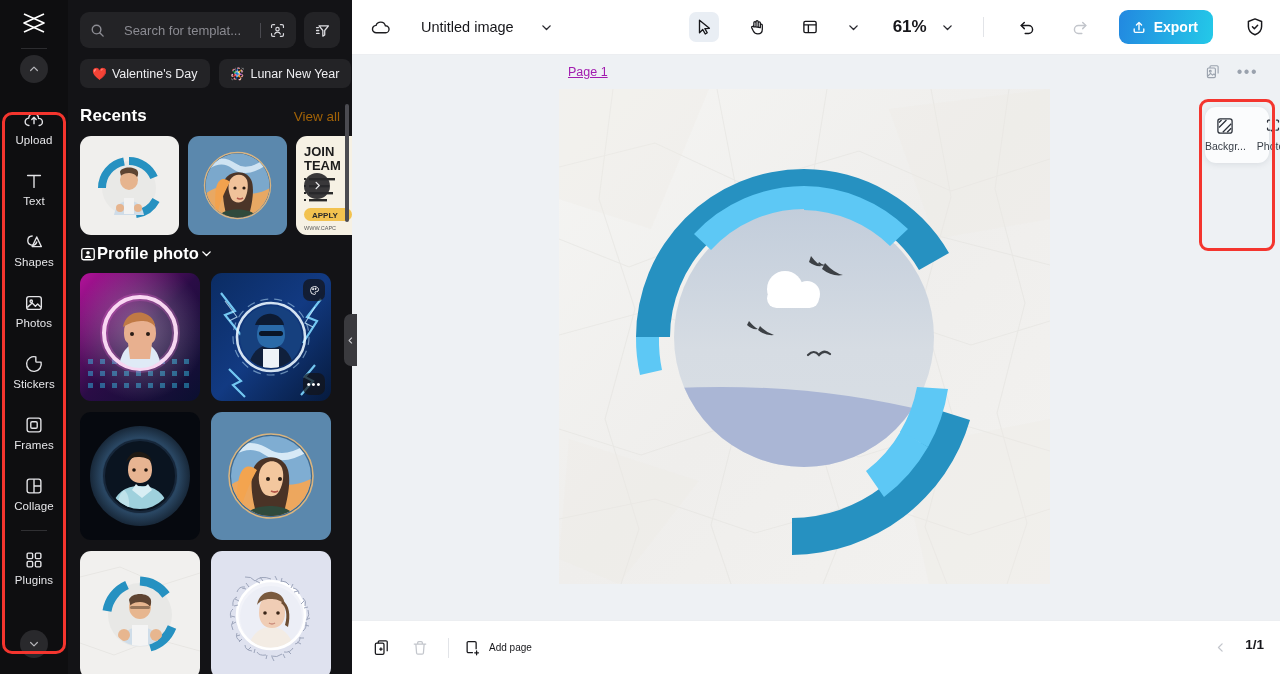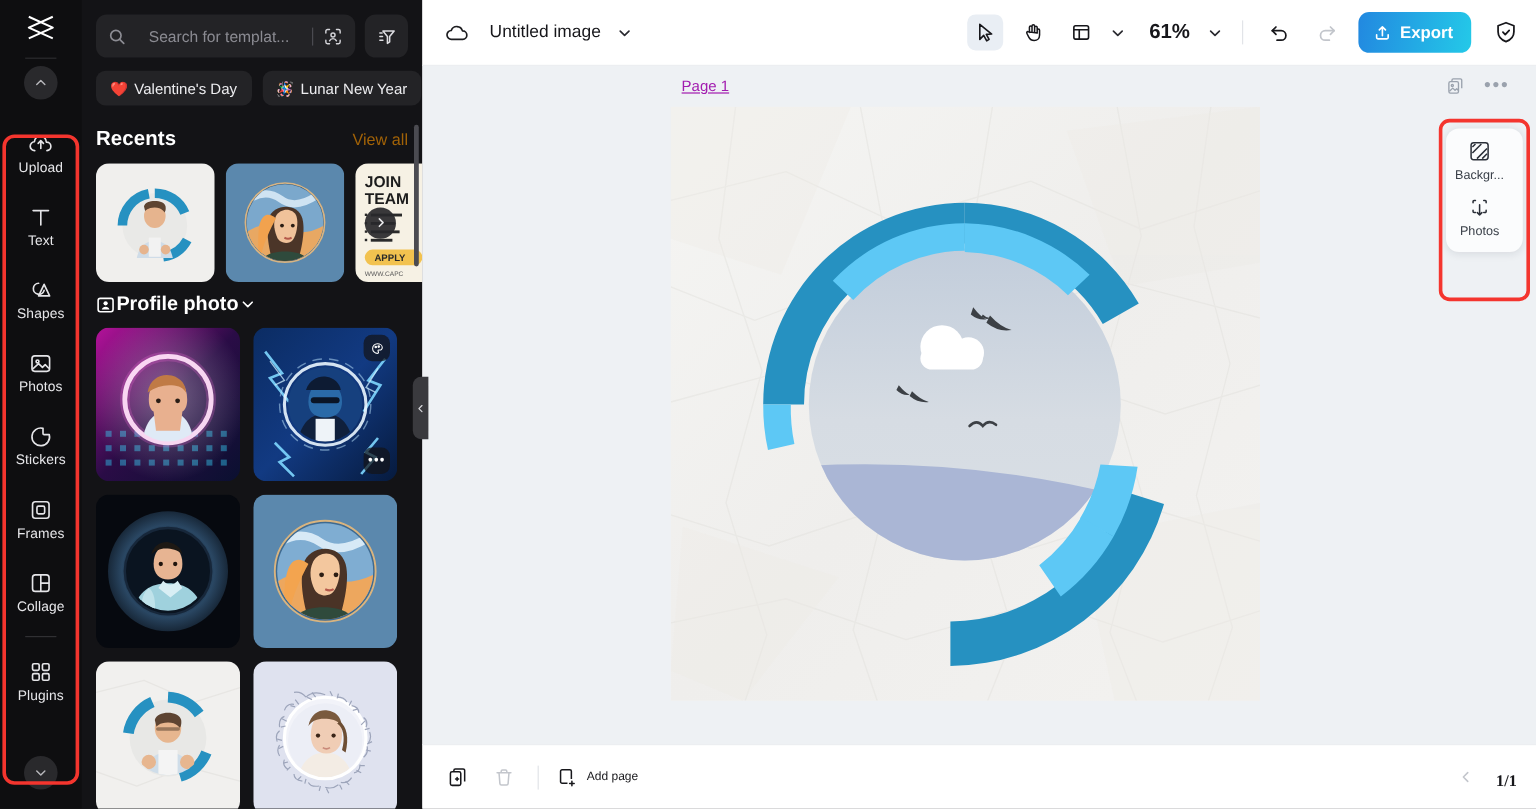--- a/index.html
+++ b/index.html
@@ -119,21 +119,21 @@
   .collapse-handle {
     position: absolute; left: 344px; top: 314px; width: 13px; height: 52px;
     background: #3a3a3e; border-radius: 7px 0 0 7px; z-index: 30;
     display: flex; align-items: center; justify-content: center; color: #d6d6da;
   }
 
   
   .editor { flex: 1 1 auto; height: 674px; background: #ffffff; position: relative; display: flex; flex-direction: column; }
   .topbar {
     height: 55px; flex: 0 0 55px; background: #fff; display: flex; align-items: center;
-    padding: 0 14px 0 18px; border-bottom: 1px solid #eceef1; gap: 4px;
+    padding: 0 14px 0 18px; border-bottom: 1px solid #eceef1; gap: 17px;
   }
   .cloud-ico { width: 21px; height: 21px; color: #1d1d20; flex: 0 0 auto; }
   .doc-title { font-size: 14.5px; color: #16161a; margin-left: 13px; }
   .chev-sm { width: 13px; height: 13px; color: #2a2a30; margin-left: 9px; }
   .spacer { flex: 1 1 auto; }
   .tool { width: 30px; height: 30px; border-radius: 7px; display: flex; align-items: center; justify-content: center; color: #17171b; }
   .tool.active { background: #e9eef4; }
   .tool svg { width: 18px; height: 18px; }
   .zoomgrp { display: flex; align-items: center; gap: 3px; }
   .zoomval { font-size: 17px; color: #17171b; font-weight: bold; padding: 0 2px; }
@@ -170,30 +170,30 @@
   .bottombar {
     height: 54px; flex: 0 0 54px; background: #fff; border-top: 1px solid #eceef1;
     display: flex; align-items: center; padding: 0 16px; gap: 0;
   }
   .bb-ico { width: 28px; height: 28px; display: flex; align-items: center; justify-content: center; color: #17171b; }
   .bb-ico svg { width: 18px; height: 18px; }
   .bb-ico.dim { color: #c3c6cc; }
   .bb-div { width: 1px; height: 20px; background: #e2e4e8; margin: 0 14px; }
   .addpage { display: flex; align-items: center; gap: 8px; font-size: 10px; color: #17171b; }
   .addpage svg { width: 18px; height: 18px; }
-  .pager { display: flex; align-items: flex-end; gap: 14px; margin-left: auto; font-family: Liberation Serif, serif; }
+  .pager { display: flex; align-items: flex-start; gap: 14px; margin-left: auto; }
   .pager .pg-arrow { width: 22px; height: 22px; color: #c3c6cc; display:flex;align-items:center;justify-content:center;}
   .pager .pg-num { font-size: 13.5px; font-weight: bold; color: #17171b; }
 
   
   .rpanel {
     position: absolute; right: 11px; top: 52px; width: 64px;
     background: #fbfcfd; border-radius: 11px;
     box-shadow: 0 1px 7px rgba(22,30,45,.10);
-    padding: 9px 0 11px; display: flex; flex-direction: column; align-items: flex-start; gap: 11px;
+    padding: 9px 0 11px; display: flex; flex-direction: row; align-items: flex-end; gap: 11px;
     z-index: 20;
   }
   .rp-item { width: 56px; display: flex; flex-direction: column; align-items: center; gap: 4px; color: #2a2f38; }
   .rp-item svg { width: 20px; height: 20px; }
   .rp-lbl { font-size: 10.5px; color: #3a4049; }
   .rpanel-highlight {
     position: absolute; right: 5px; top: 44px; width: 76px; height: 152px;
     border: 3px solid #f4352e; border-radius: 9px; z-index: 25; pointer-events: none;
   }
 </style>

